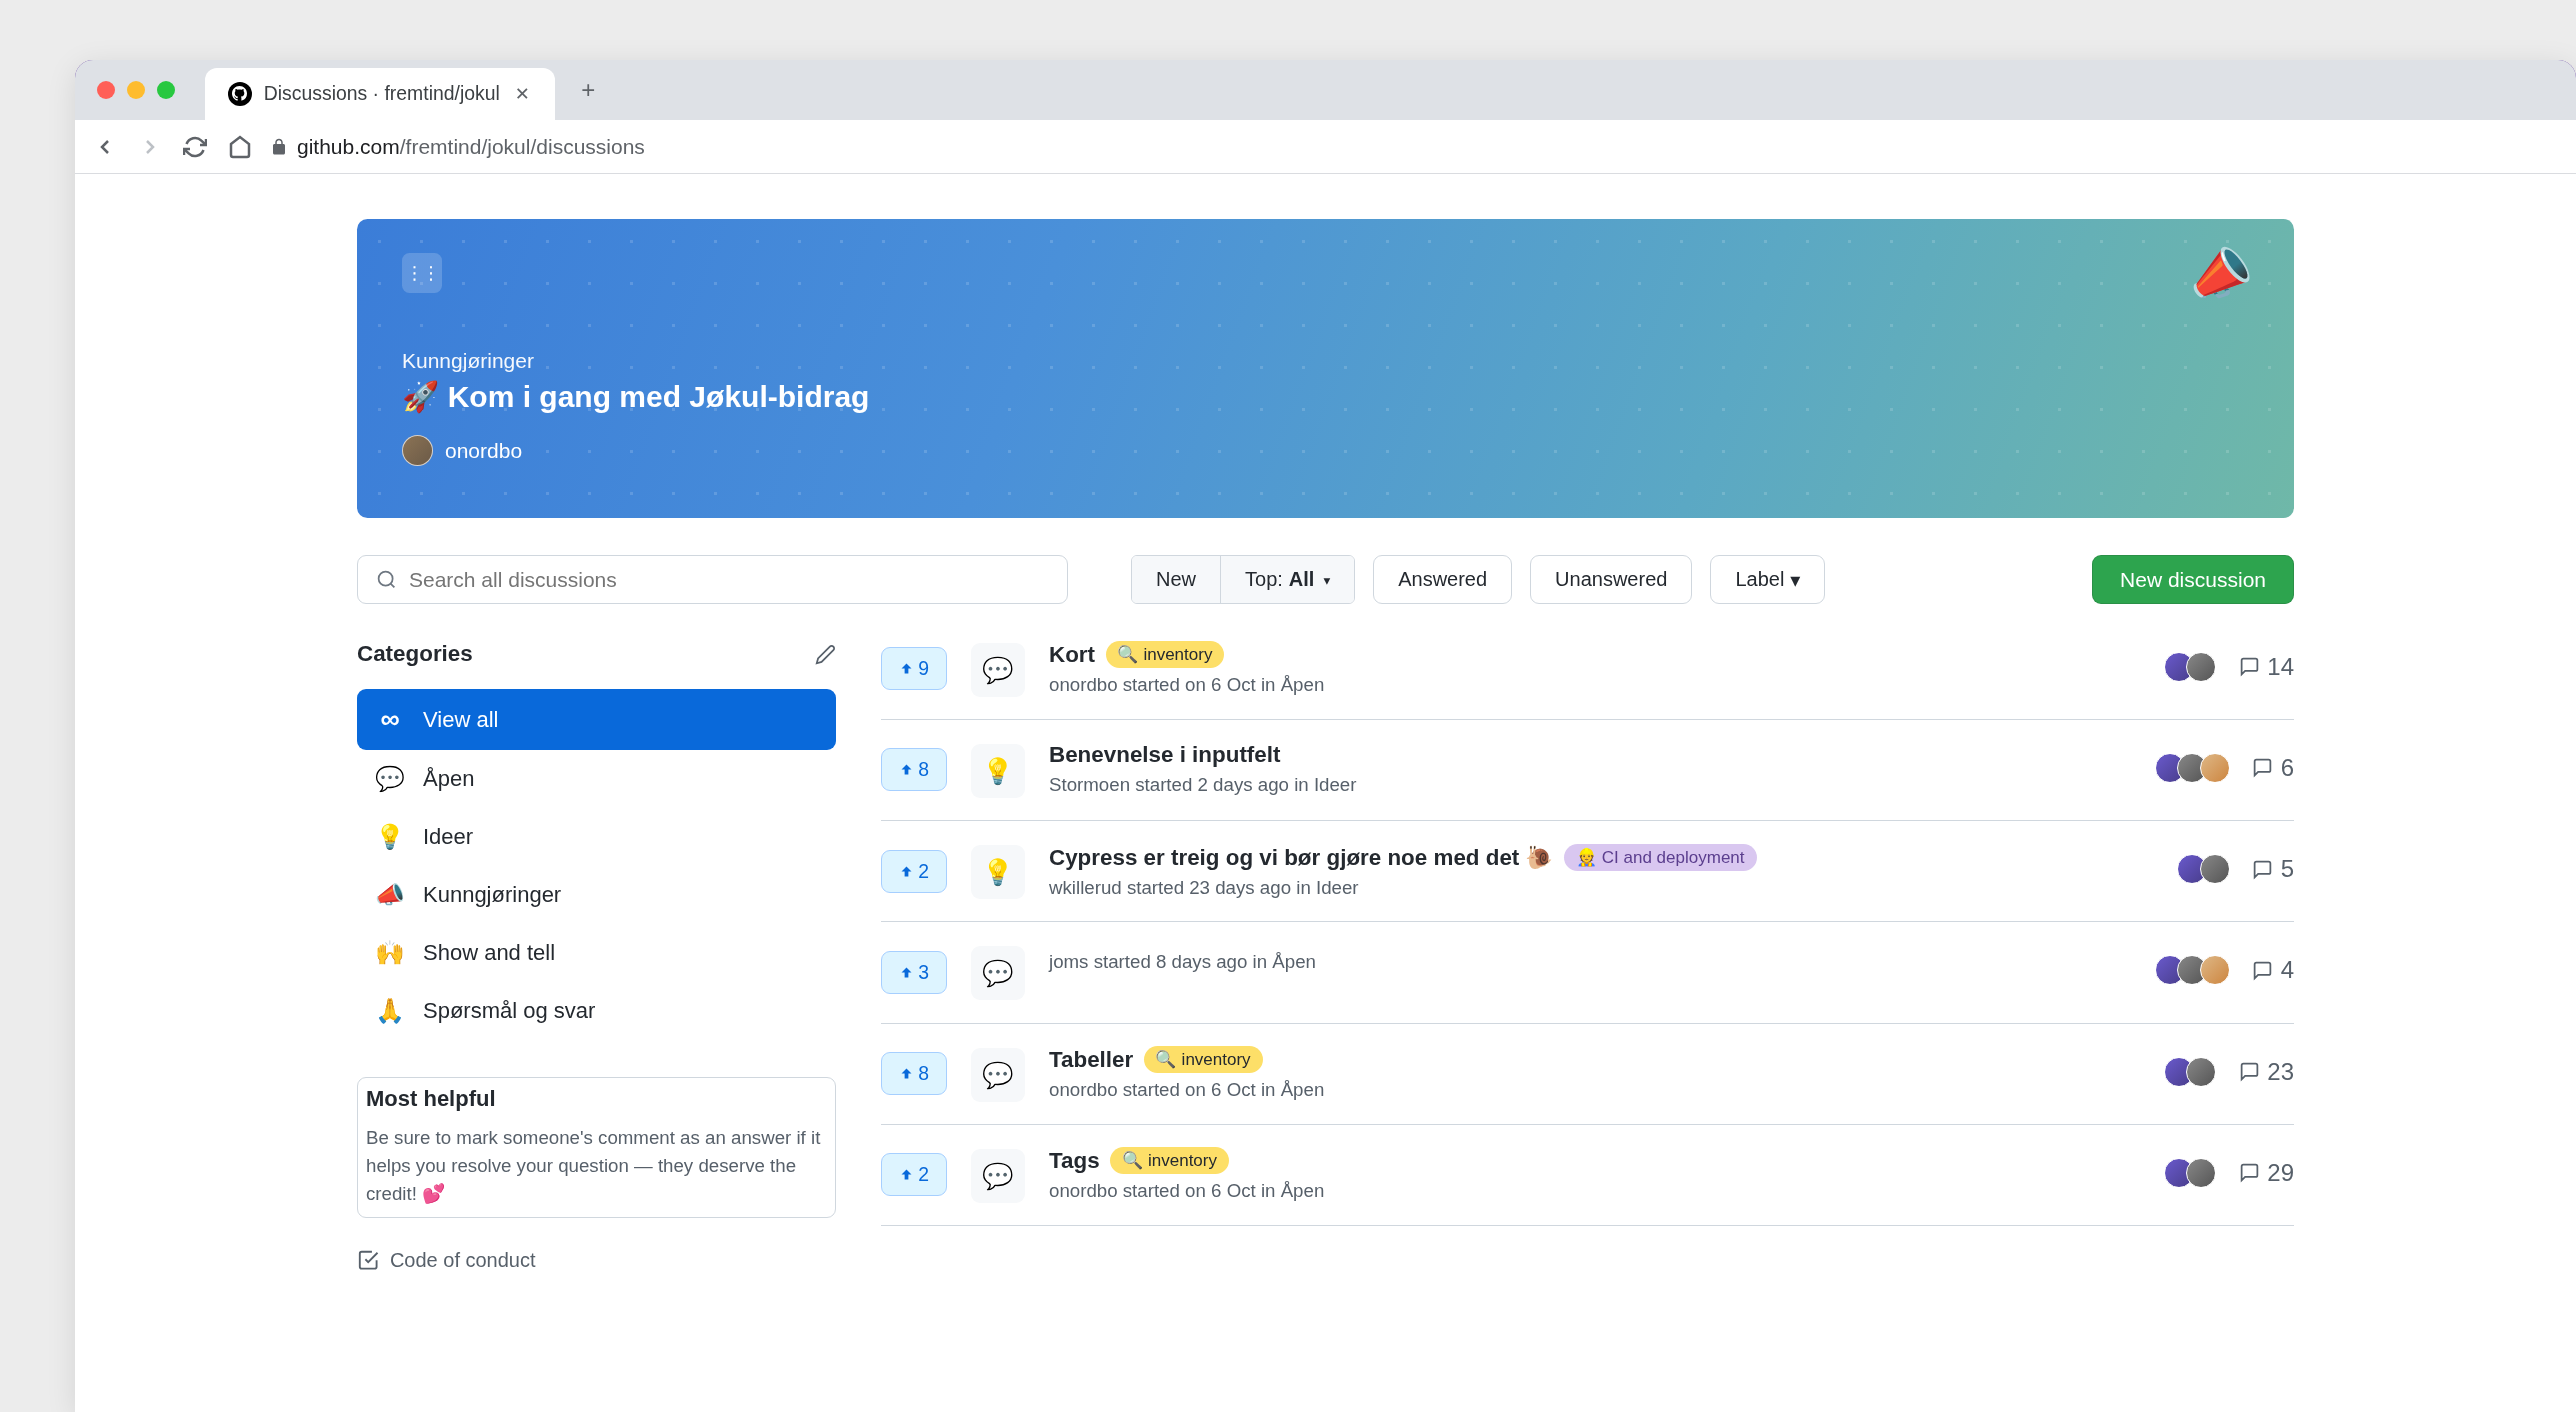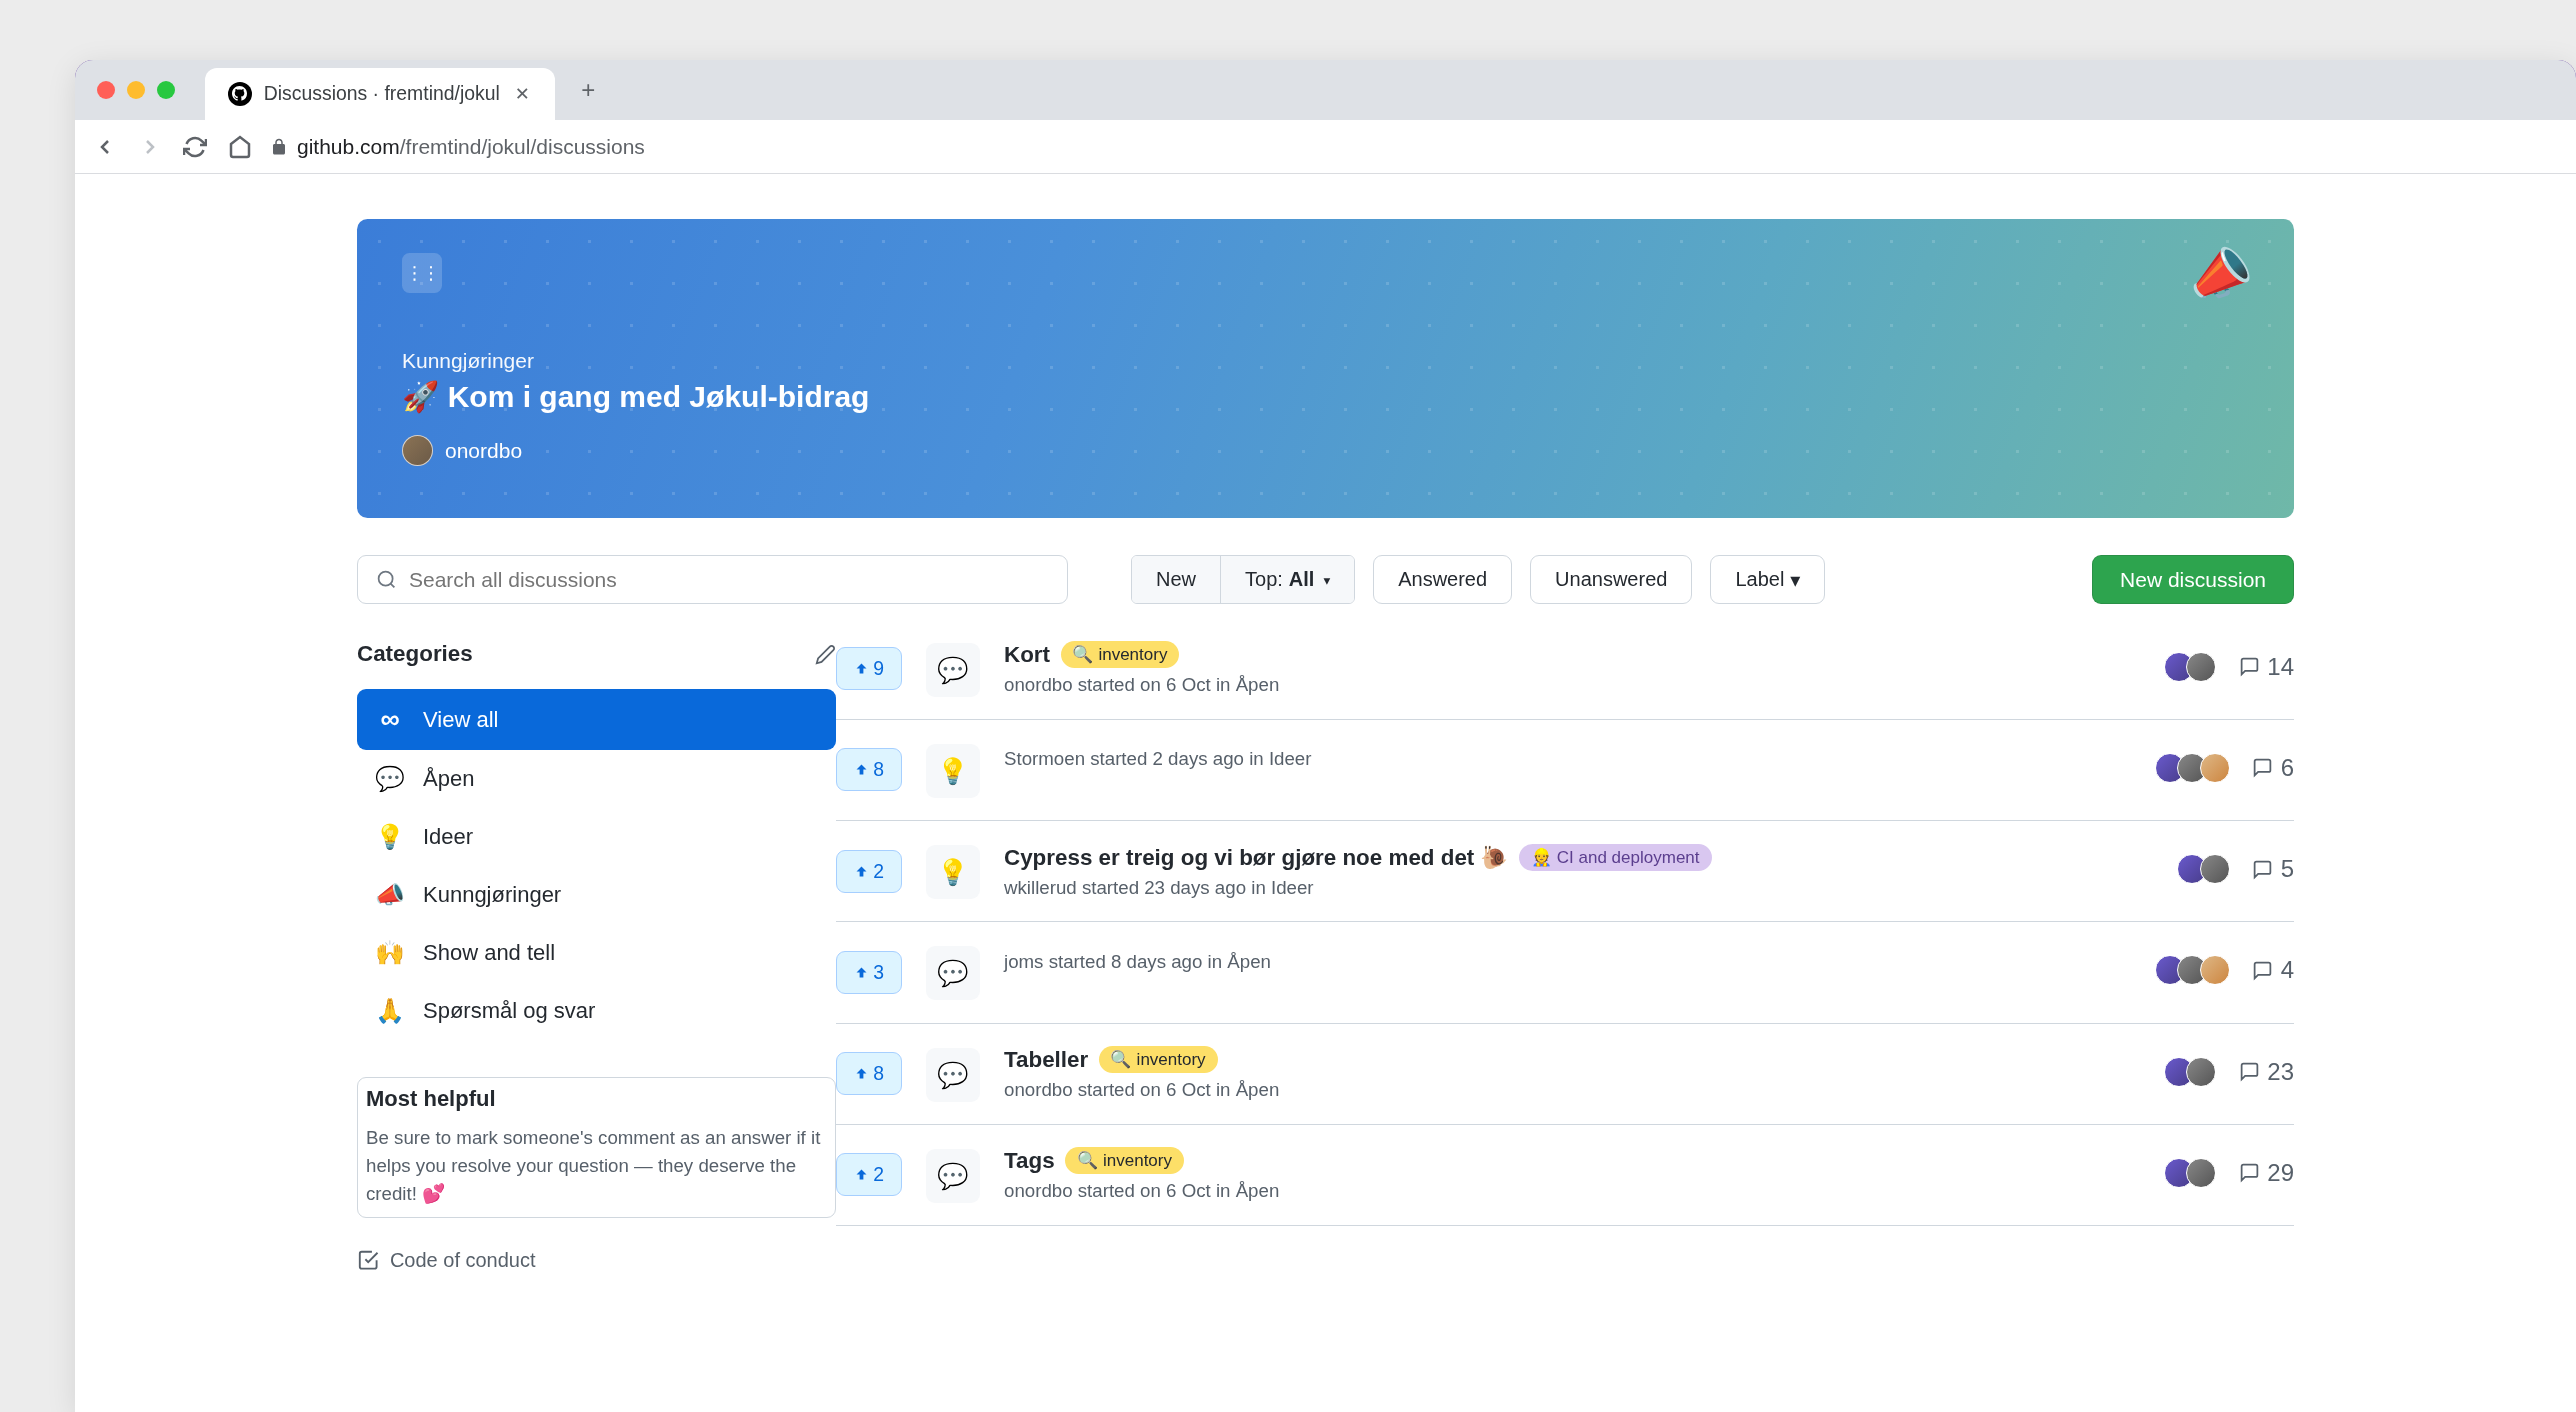--- a/index.html
+++ b/index.html
@@ -54,21 +54,21 @@
 .search-box input { border:none; outline:none; font-size:21px; color:#6e7781; flex:1; background:transparent; }
 .btn-group { display:flex; border:0.7px solid #d0d7de; border-radius:6px; overflow:hidden; height:49px; margin-left:45px; }
 .btn-seg { padding:0 24px; display:flex; align-items:center; font-size:20px; color:#24292f; border-right:0.7px solid #d0d7de; cursor:pointer; background:#f6f8fa; gap:6px; }
 .btn-seg:last-child { border-right:none; }
 .btn-seg .all { font-weight:600; }
 .btn-seg .caret { font-size:13.5px; margin-left:3px; }
 .btn-outline { height:49px; padding:0 24px; border:0.7px solid #d0d7de; border-radius:9px; background:#fff; display:flex; align-items:center; font-size:20px; color:#24292f; cursor:pointer; gap:6px; }
 .btn-primary { height:49px; padding:0 27px; border-radius:9px; background:#2da44e; color:#fff; display:flex; align-items:center; font-size:21px; font-weight:500; cursor:pointer; border:0.7px solid rgba(27,31,36,0.15); margin-left:auto; }
 
 
-.layout { display:flex; margin-top:37px; }
+.layout { display:flex; gap:45px; margin-top:37px; }
 .sidebar { width:479px; flex-shrink:0; }
 .main { flex:1; }
 
 
 .cat-header { display:flex; align-items:center; justify-content:space-between; }
 .cat-header h3 { font-size:22.4px; font-weight:600; color:#24292f; }
 .edit-icon { width:21px; height:21px; color:#57606a; cursor:pointer; }
 .cat-list { margin-top:22.4px; }
 .cat-item { display:flex; align-items:center; gap:18px; padding:15px 18px; border-radius:9px; font-size:22px; color:#24292f; cursor:pointer; }
 .cat-item.active { background:#0969da; color:#fff; }
@@ -293,20 +293,24 @@
               </div>
               <div class="disc-row">
     <div class="vote">
                   <svg viewBox="0 0 24 24" fill="currentColor">
                     <path d="M12 4l-8 8h5v8h6v-8h5z"></path>
                   </svg>
                   <span>8</span>
                 </div>
     <div class="disc-icon">💡</div>
     <div class="disc-body">
+      <div class="disc-title-row">
+        <span class="disc-title">Benevnelse i inputfelt</span>
+
+      </div>
       <div class="disc-meta">Stormoen started 2 days ago in Ideer</div>
     </div>
     <div class="disc-right">
       <div class="avatars">
                     <div class="av a1"></div>
                     <div class="av a2"></div>
                     <div class="av a3"></div>
                   </div>
       <div class="comment-count">
                     <svg viewBox="0 0 24 24" fill="none" stroke="currentColor" stroke-width="2">

